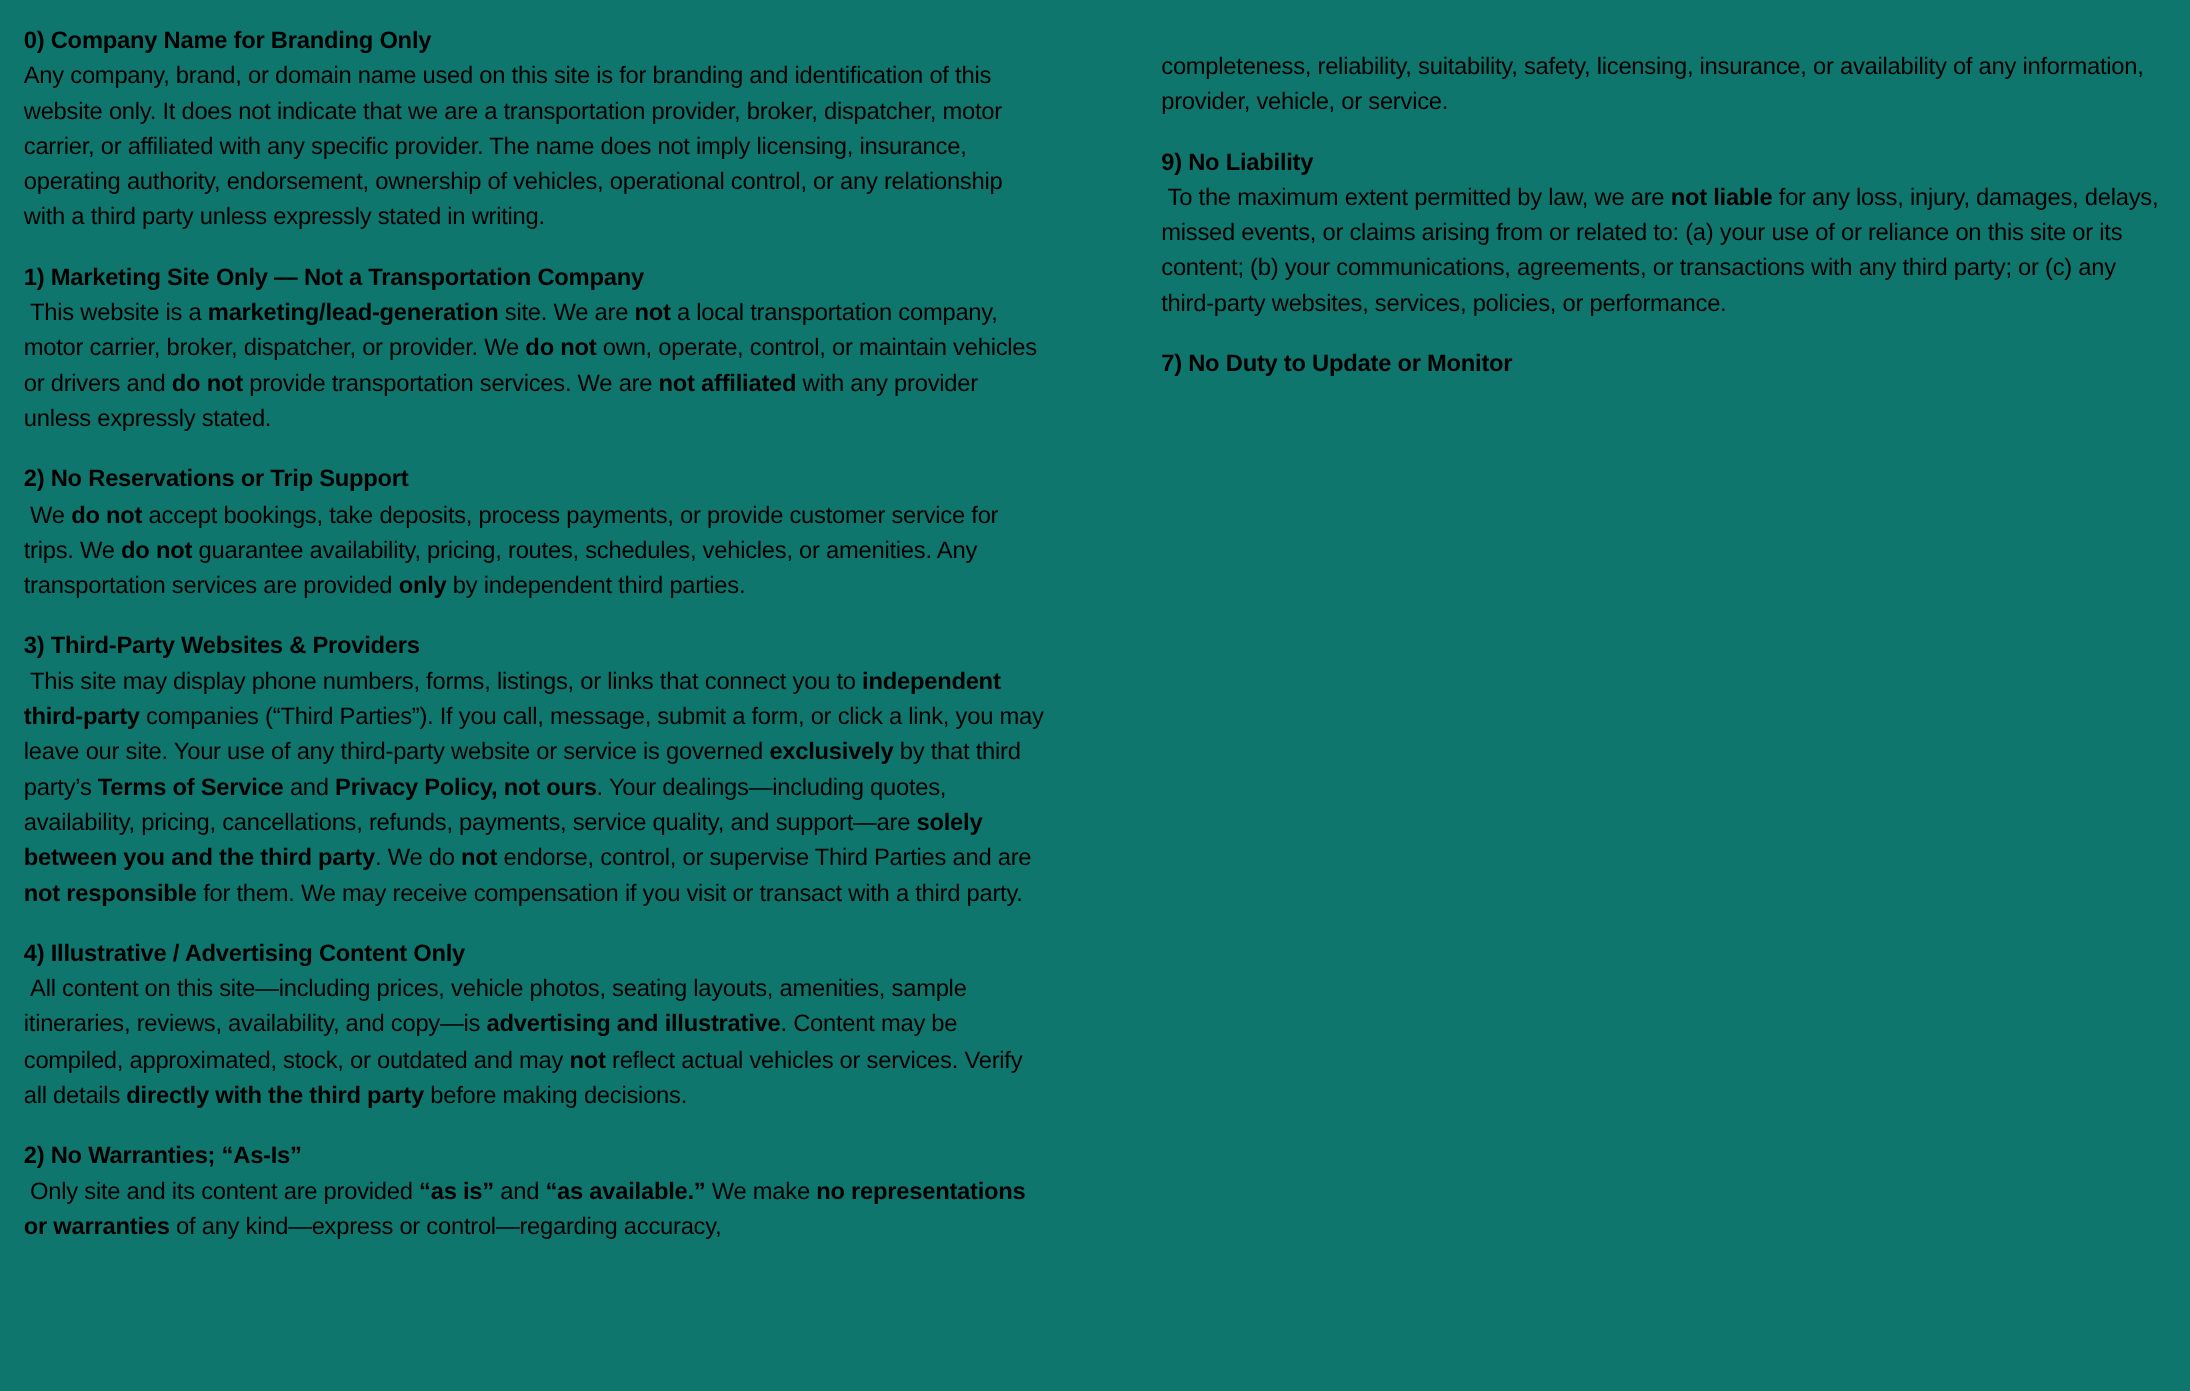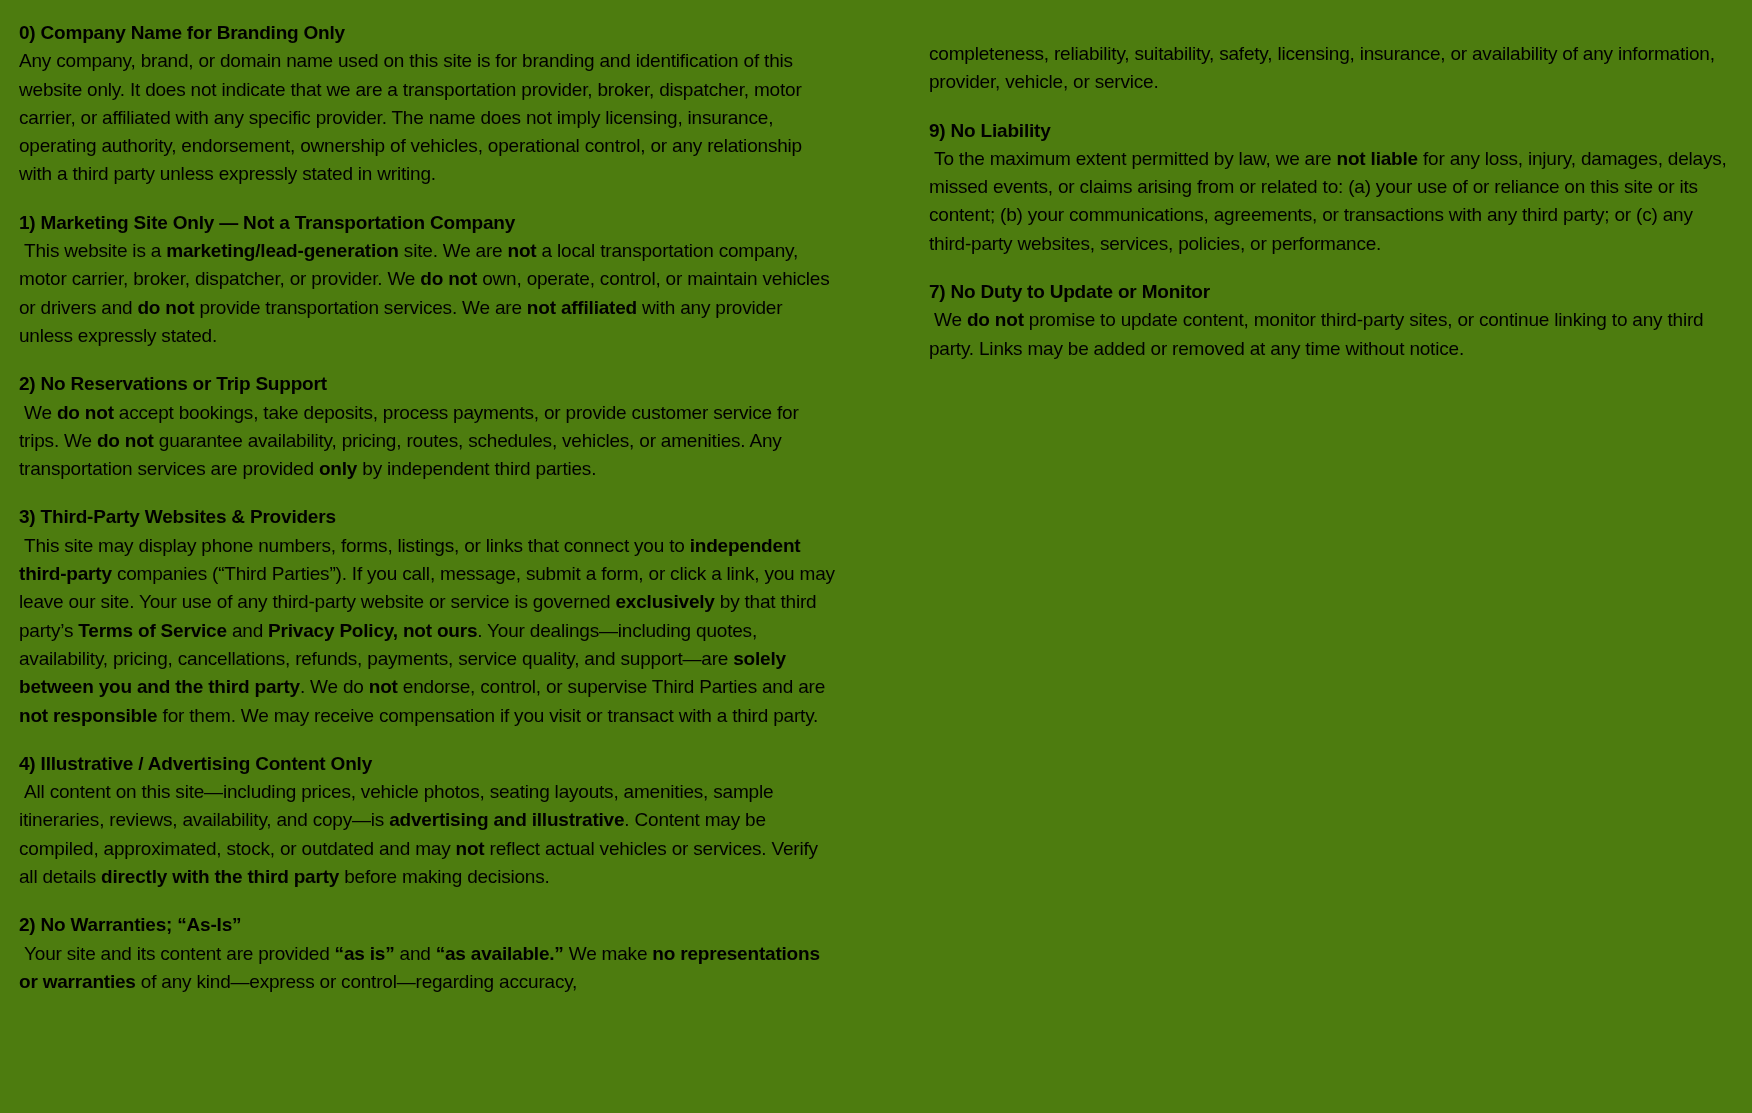--- a/index.html
+++ b/index.html
@@ -1,20 +1,20 @@
 <!DOCTYPE html>
 <html><head>
 <meta charset="utf-8">
 <style>
   html, body { margin: 0; padding: 0; background: #ffffff; }
   .page {
     position: relative;
     width: 1752px;
     height: 1113px;
-    background: #4d7c0f;
+    background: #0f766e;
     color: #000000;
     font-family: "Liberation Sans", sans-serif;
     overflow: hidden;
   }
   .column {
     position: absolute;
     font-size: 19px;
     line-height: 28.3px;
     letter-spacing: -0.2px;
   }
@@ -36,22 +36,21 @@
       <div class="block paragraph"><span class="run">Any company, brand, or domain name used on this site is for branding and identification of this website only. It does not indicate that we are a transportation provider, broker, dispatcher, motor carrier, or affiliated with any specific provider. The name does not imply licensing, insurance, operating authority, endorsement, ownership of vehicles, operational control, or any relationship with a third party unless expressly stated in writing.</span></div>
       <div class="block heading"><span class="run bold">1) Marketing Site Only — Not a Transportation Company</span></div>
       <div class="block paragraph"><span class="run"> This website is a </span><span class="run bold">marketing/lead-generation</span><span class="run"> site. We are </span><span class="run bold">not</span><span class="run"> a local transportation company, motor carrier, broker, dispatcher, or provider. We </span><span class="run bold">do not</span><span class="run"> own, operate, control, or maintain vehicles or drivers and </span><span class="run bold">do not</span><span class="run"> provide transportation services. We are </span><span class="run bold">not affiliated</span><span class="run"> with any provider unless expressly stated.</span></div>
       <div class="block heading"><span class="run bold">2) No Reservations or Trip Support</span></div>
       <div class="block paragraph"><span class="run"> We </span><span class="run bold">do not</span><span class="run"> accept bookings, take deposits, process payments, or provide customer service for trips. We </span><span class="run bold">do not</span><span class="run"> guarantee availability, pricing, routes, schedules, vehicles, or amenities. Any transportation services are provided </span><span class="run bold">only</span><span class="run"> by independent third parties.</span></div>
       <div class="block heading"><span class="run bold">3) Third-Party Websites &amp; Providers</span></div>
       <div class="block paragraph"><span class="run"> This site may display phone numbers, forms, listings, or links that connect you to </span><span class="run bold">independent third-party</span><span class="run"> companies (“Third Parties”). If you call, message, submit a form, or click a link, you may leave our site. Your use of any third-party website or service is governed </span><span class="run bold">exclusively</span><span class="run"> by that third party’s </span><span class="run bold">Terms of Service</span><span class="run"> and </span><span class="run bold">Privacy Policy, not ours</span><span class="run">. Your dealings—including quotes, availability, pricing, cancellations, refunds, payments, service quality, and support—are </span><span class="run bold">solely between you and the third party</span><span class="run">. We do </span><span class="run bold">not</span><span class="run"> endorse, control, or supervise Third Parties and are </span><span class="run bold">not responsible</span><span class="run"> for them. We may receive compensation if you visit or transact with a third party.</span></div>
       <div class="block heading"><span class="run bold">4) Illustrative / Advertising Content Only</span></div>
       <div class="block paragraph"><span class="run"> All content on this site—including prices, vehicle photos, seating layouts, amenities, sample itineraries, reviews, availability, and copy—is </span><span class="run bold">advertising and illustrative</span><span class="run">. Content may be compiled, approximated, stock, or outdated and may </span><span class="run bold">not</span><span class="run"> reflect actual vehicles or services. Verify all details </span><span class="run bold">directly with the third party</span><span class="run"> before making decisions.</span></div>
       <div class="block heading"><span class="run bold">2) No Warranties; “As-Is”</span></div>
-      <div class="block paragraph"><span class="run"> Your site and its content are provided </span><span class="run bold">“as is”</span><span class="run"> and </span><span class="run bold">“as available.”</span><span class="run"> We make </span><span class="run bold">no representations or warranties</span><span class="run"> of any kind—express or control—regarding accuracy,</span></div>
+      <div class="block paragraph"><span class="run"> Only site and its content are provided </span><span class="run bold">“as is”</span><span class="run"> and </span><span class="run bold">“as available.”</span><span class="run"> We make </span><span class="run bold">no representations or warranties</span><span class="run"> of any kind—express or control—regarding accuracy,</span></div>
     </div>
   <div class="column" data-column="1">
       <div class="block paragraph"><span class="run">completeness, reliability, suitability, safety, licensing, insurance, or availability of any information, provider, vehicle, or service.</span></div>
       <div class="block heading"><span class="run bold">9) No Liability</span></div>
       <div class="block paragraph"><span class="run"> To the maximum extent permitted by law, we are </span><span class="run bold">not liable</span><span class="run"> for any loss, injury, damages, delays, missed events, or claims arising from or related to: (a) your use of or reliance on this site or its content; (b) your communications, agreements, or transactions with any third party; or (c) any third-party websites, services, policies, or performance.</span></div>
       <div class="block heading"><span class="run bold">7) No Duty to Update or Monitor</span></div>
-      <div class="block paragraph"><span class="run"> We </span><span class="run bold">do not</span><span class="run"> promise to update content, monitor third-party sites, or continue linking to any third party. Links may be added or removed at any time without notice.</span></div>
     </div>
 </div>
 
 </body></html>

